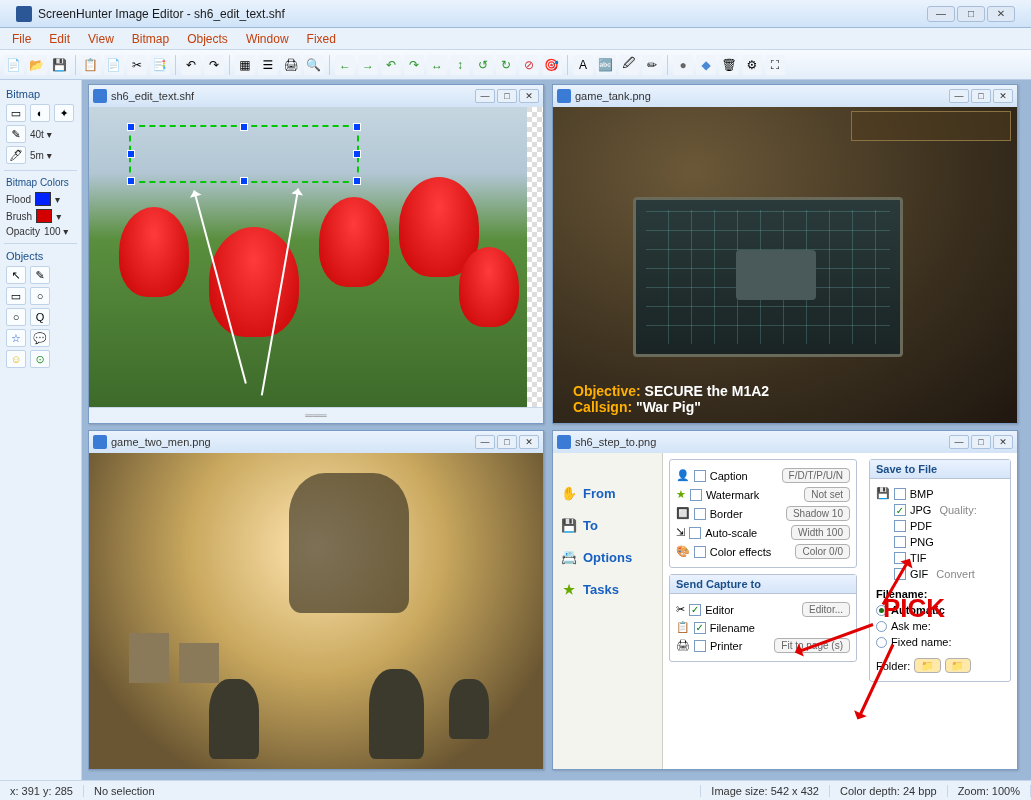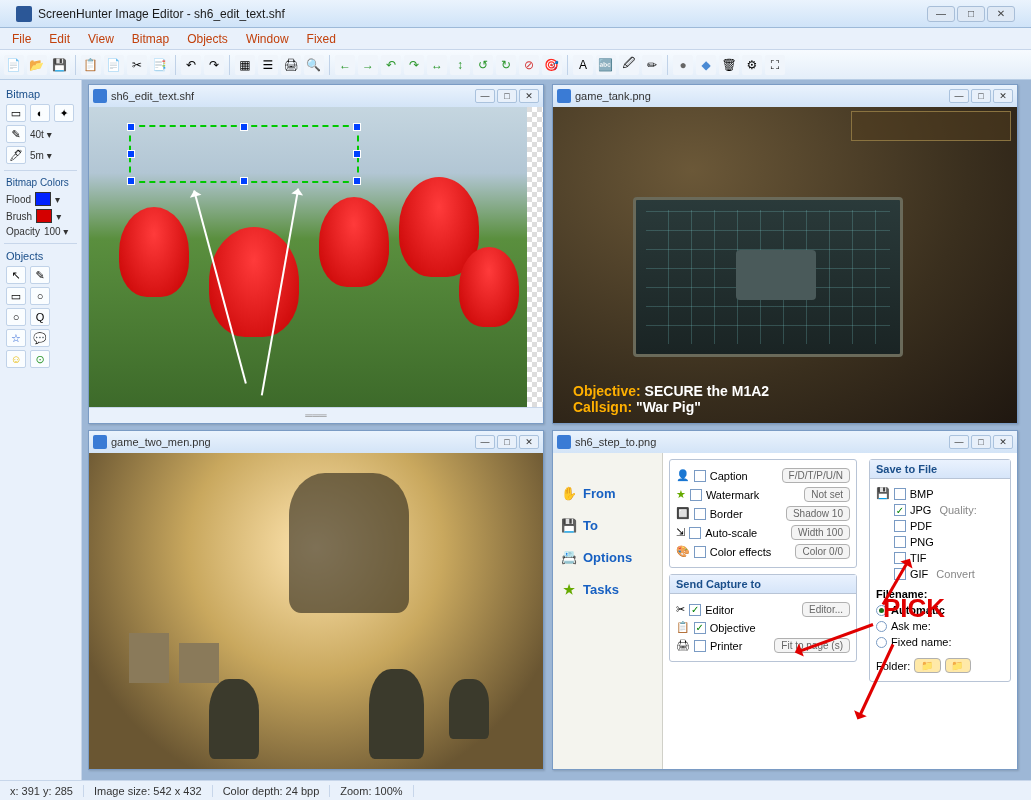--- a/index.html
+++ b/index.html
@@ -358,21 +358,21 @@
                 <div class="panel-b">
                   <div class="panel-row">
                       <span>✂</span>
                       <span class="chk">✓</span>
                       <span>Editor</span>
                       <span class="minibtn" style="margin-left:auto">Editor...</span>
                     </div>
                   <div class="panel-row">
                       <span>📋</span>
                       <span class="chk">✓</span>
-                      <span>Objective</span>
+                      <span>Filename</span>
                     </div>
                   <div class="panel-row">
                       <span>🖨</span>
                       <span class="chk"></span>
                       <span>Printer</span>
                       <span class="minibtn" style="margin-left:auto">Fit to page (s)</span>
                     </div>
                 </div>
               </div>
             </div>
@@ -441,16 +441,17 @@
         <div class="red-line" style="left:320px;top:170px;width:80px;transform:rotate(160deg)"></div>
         <div class="red-line" style="left:340px;top:190px;width:80px;transform:rotate(115deg)"></div>
       </div>
     </div>
 
   </div>
 </div>
 
 <div class="statusbar">
   <span>x: 391 y: 285</span>
+  <span style="flex:1">No selection</span>
   <span>Image size: 542 x 432</span>
   <span>Color depth: 24 bpp</span>
   <span>Zoom: 100%</span>
 </div>
 
 </body></html>

